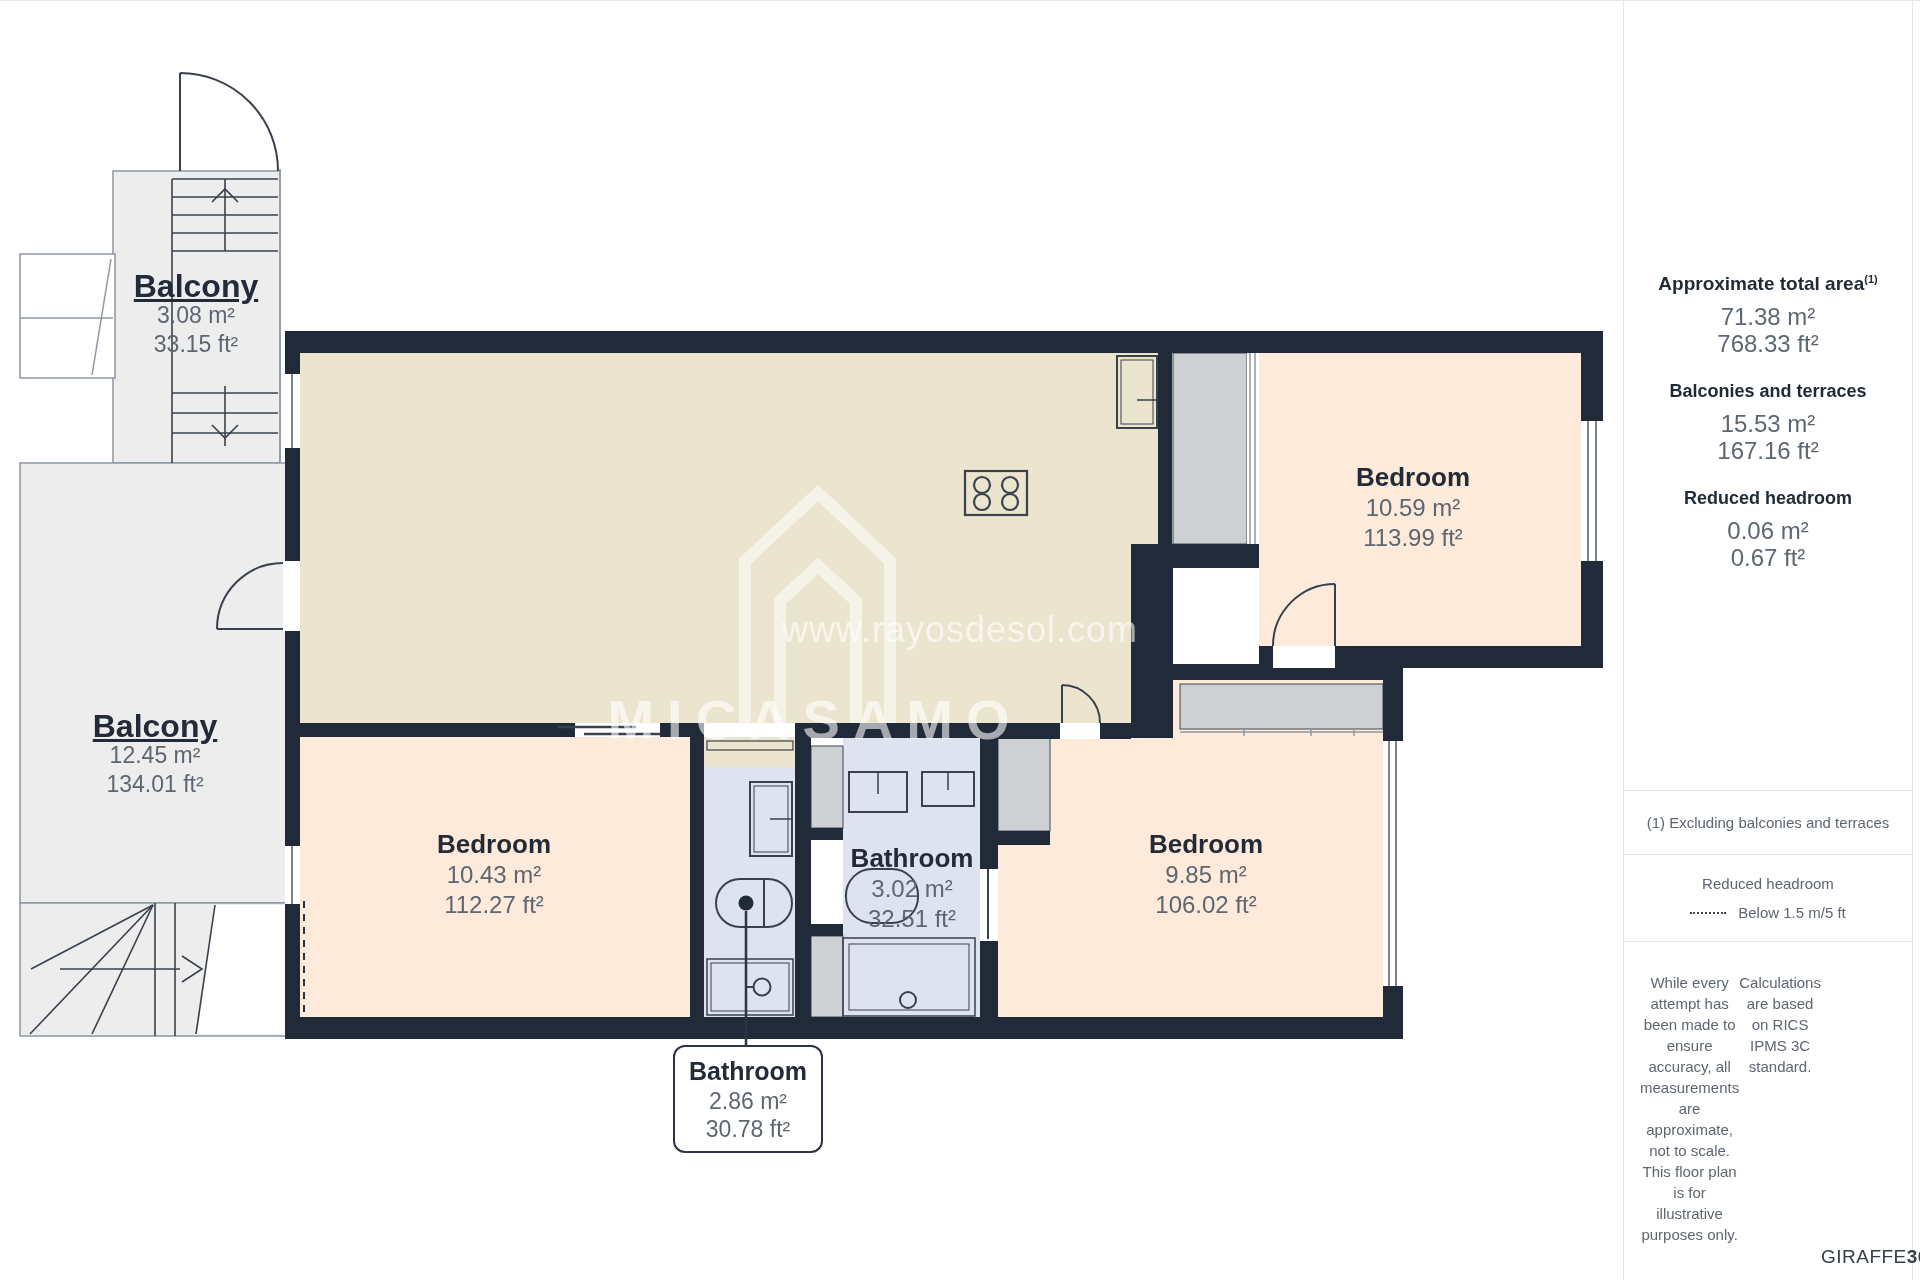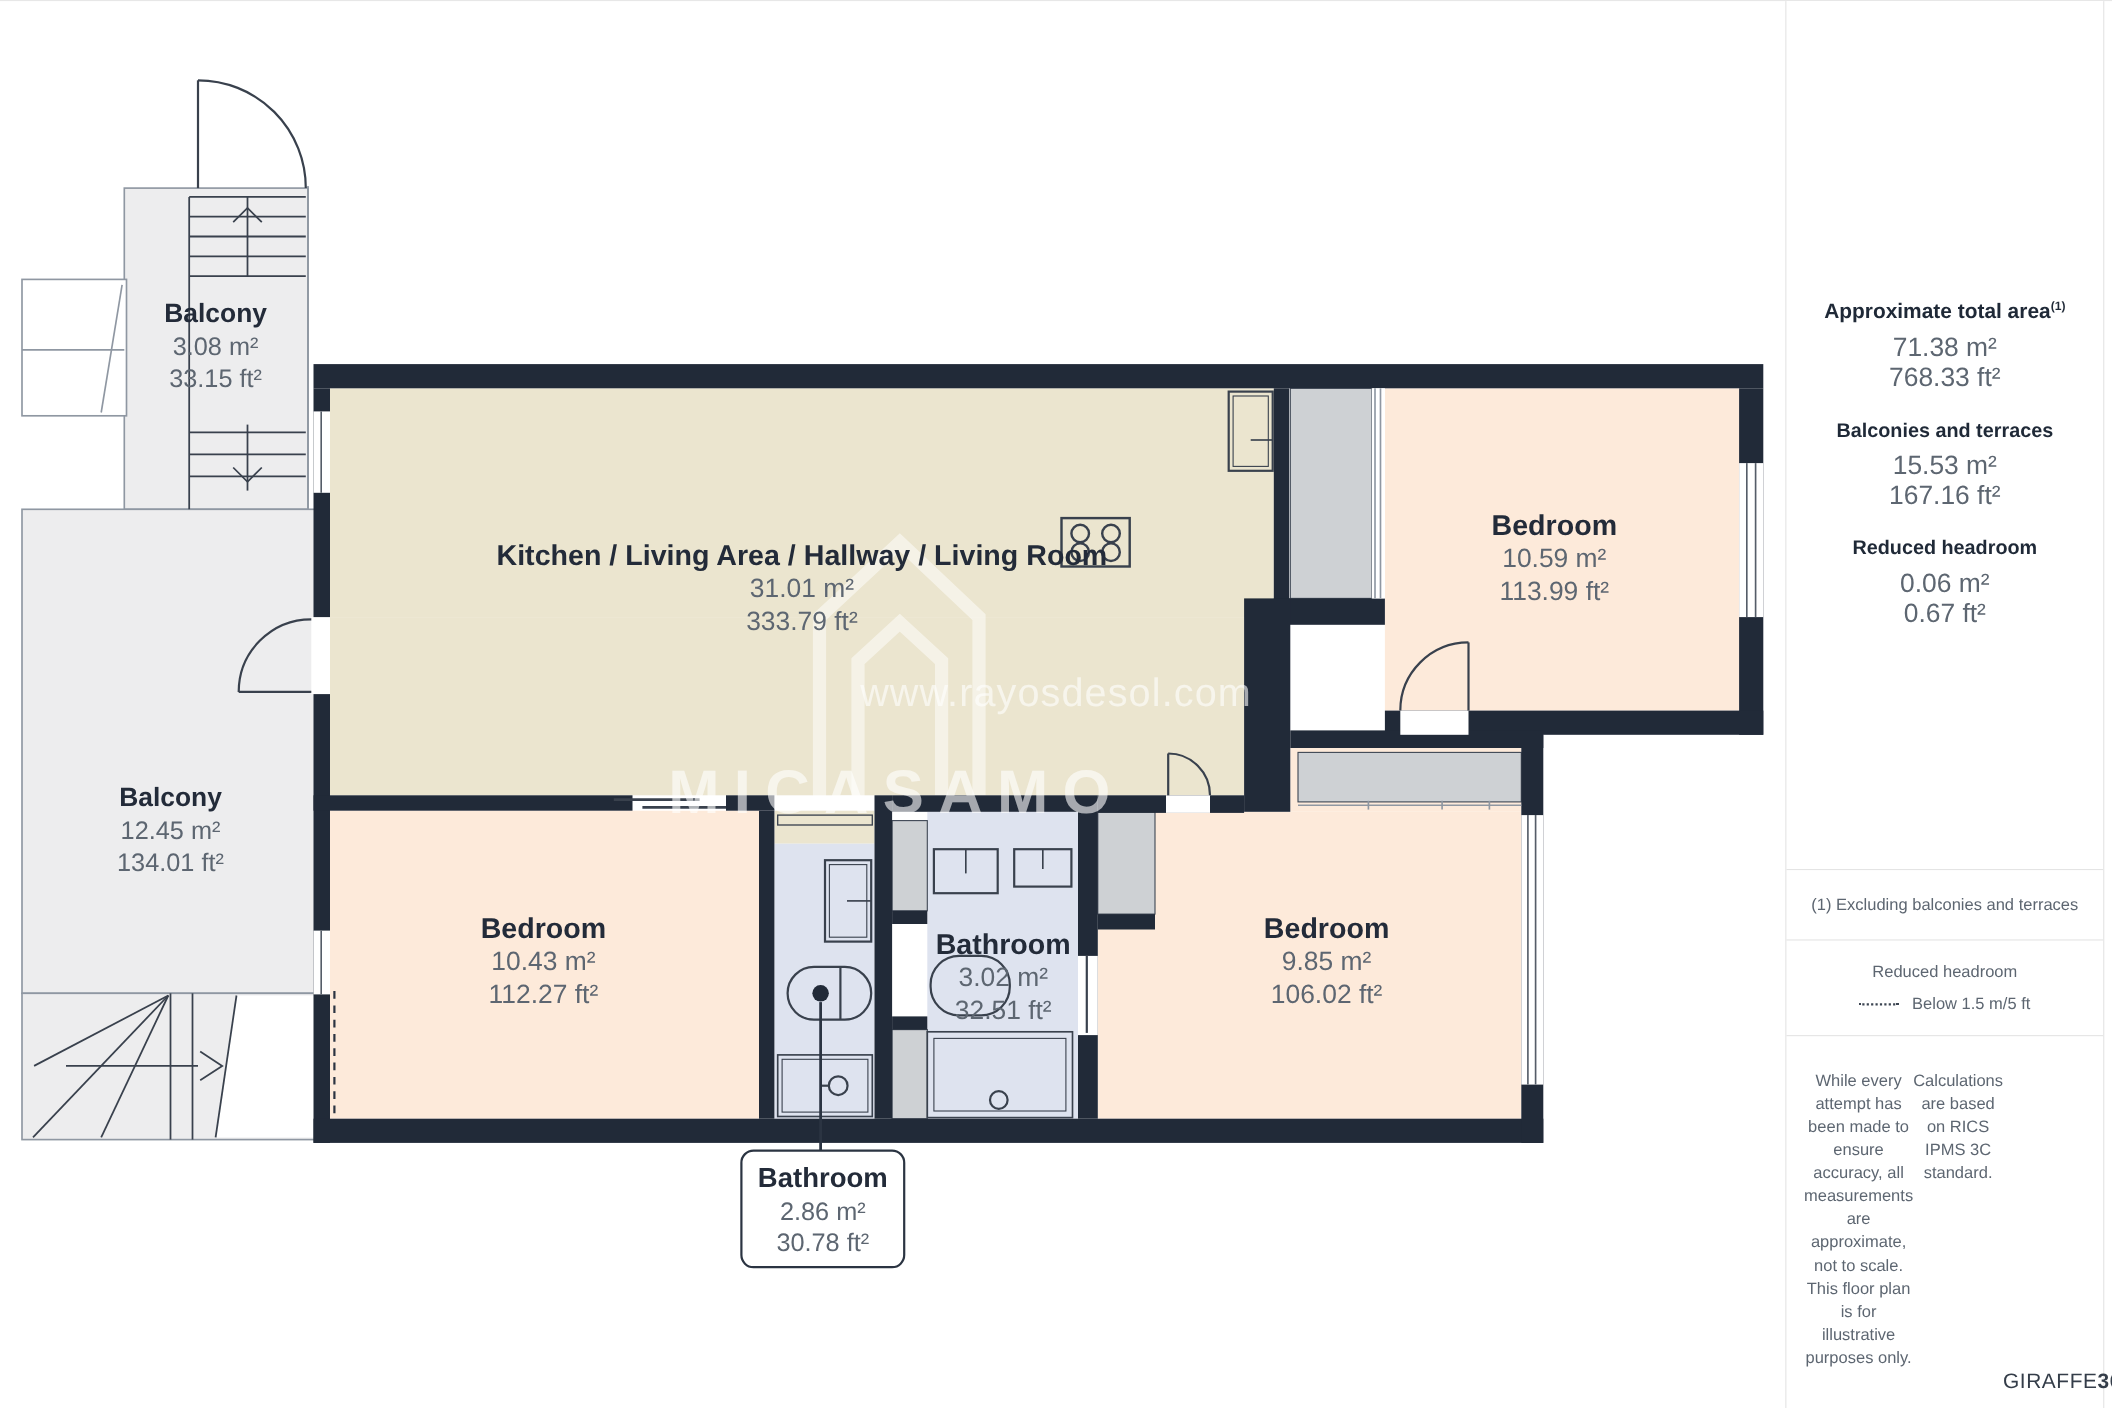--- a/index.html
+++ b/index.html
@@ -3,21 +3,21 @@
 <meta charset="utf-8">
 <style>
   html,body{margin:0;padding:0;background:#ffffff;}
   .page{position:relative;width:1920px;height:1280px;background:#fff;overflow:hidden;
         font-family:"Liberation Sans", sans-serif;border-top:1px solid #e7e7e7;}
   .plan-svg{position:absolute;left:0;top:0;z-index:0;}
   
   .room-label{position:absolute;transform:translateX(-50%);text-align:center;z-index:3;white-space:nowrap;}
   .room-name{font-weight:700;font-size:26px;line-height:32px;color:var(--text_dark);}
   .room-area{font-size:24px;line-height:30px;color:var(--text_muted);}
-  .room-label.small .room-name{font-size:24px;line-height:30px;}
+  .room-label.small .room-name{font-size:32px;line-height:30px;text-decoration:underline;}
   .room-label.small .room-area{font-size:23px;line-height:29px;}
   
   .wm{position:absolute;transform:translateX(-50%);z-index:1;white-space:nowrap;color:var(--watermark);}
   .wm-url{font-size:36px;font-weight:300;letter-spacing:1px;}
   .wm-brand{font-size:56px;font-weight:600;letter-spacing:13px;}
   
   .callout{position:absolute;left:673px;top:1044px;width:146px;height:104px;background:#fff;
            border:2.5px solid #2b3442;border-radius:12px;z-index:3;display:flex;flex-direction:column;
            justify-content:center;text-align:center;}
   .callout .room-name{font-size:25px;line-height:31px;}
@@ -230,25 +230,20 @@
     </g>
 
     <g>
       <line x1="746" y1="910" x2="746" y2="1046" stroke="#2b3442" stroke-width="2.5"></line>
     </g>
   </svg>
 
   <div class="wm wm-url" style="left:960px;top:608px">www.rayosdesol.com</div>
   <div class="wm wm-brand" style="left:815px;top:686px">MICASAMO</div>
 
-  <div class="room-label" style="left:729px;top:488px">
-    <div class="room-name">Kitchen / Living Area / Hallway / Living Room</div>
-    <div class="room-area">31.01 m²</div>
-    <div class="room-area">333.79 ft²</div>
-  </div>
 
   <div class="room-label" style="left:1413px;top:460px">
     <div class="room-name">Bedroom</div>
     <div class="room-area">10.59 m²</div>
     <div class="room-area">113.99 ft²</div>
   </div>
 
   <div class="room-label" style="left:494px;top:827px">
     <div class="room-name">Bedroom</div>
     <div class="room-area">10.43 m²</div>

